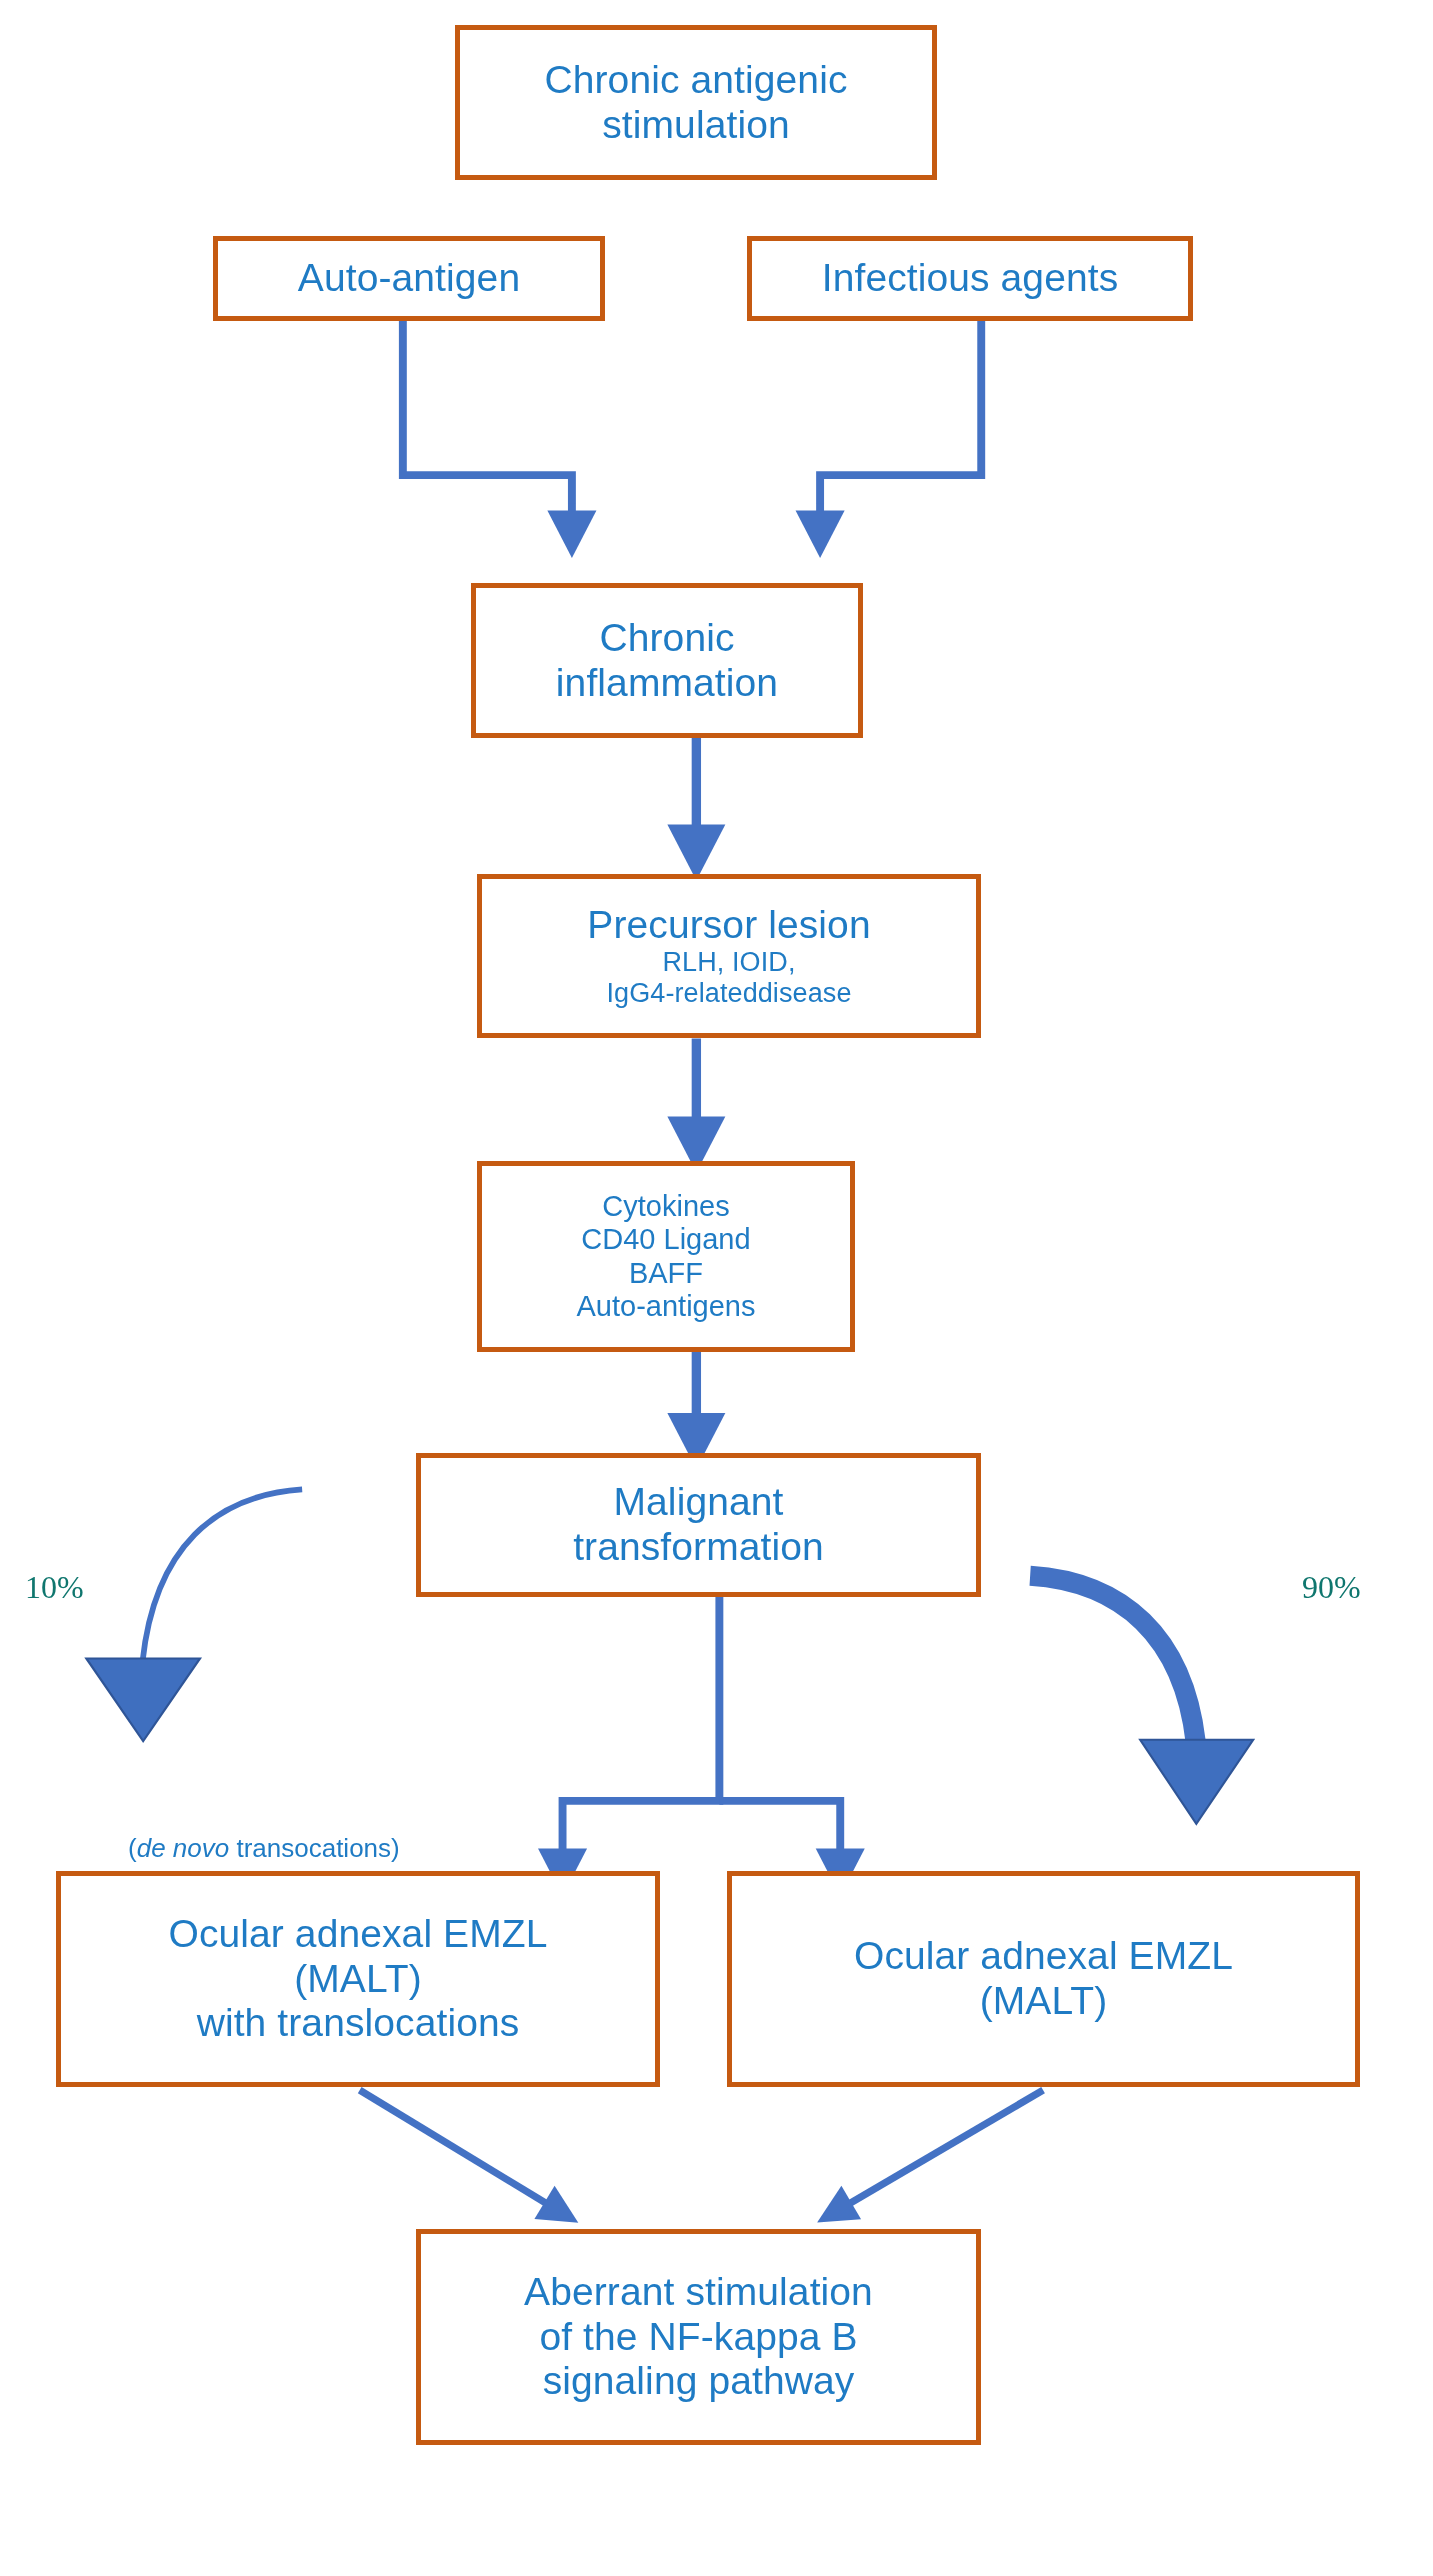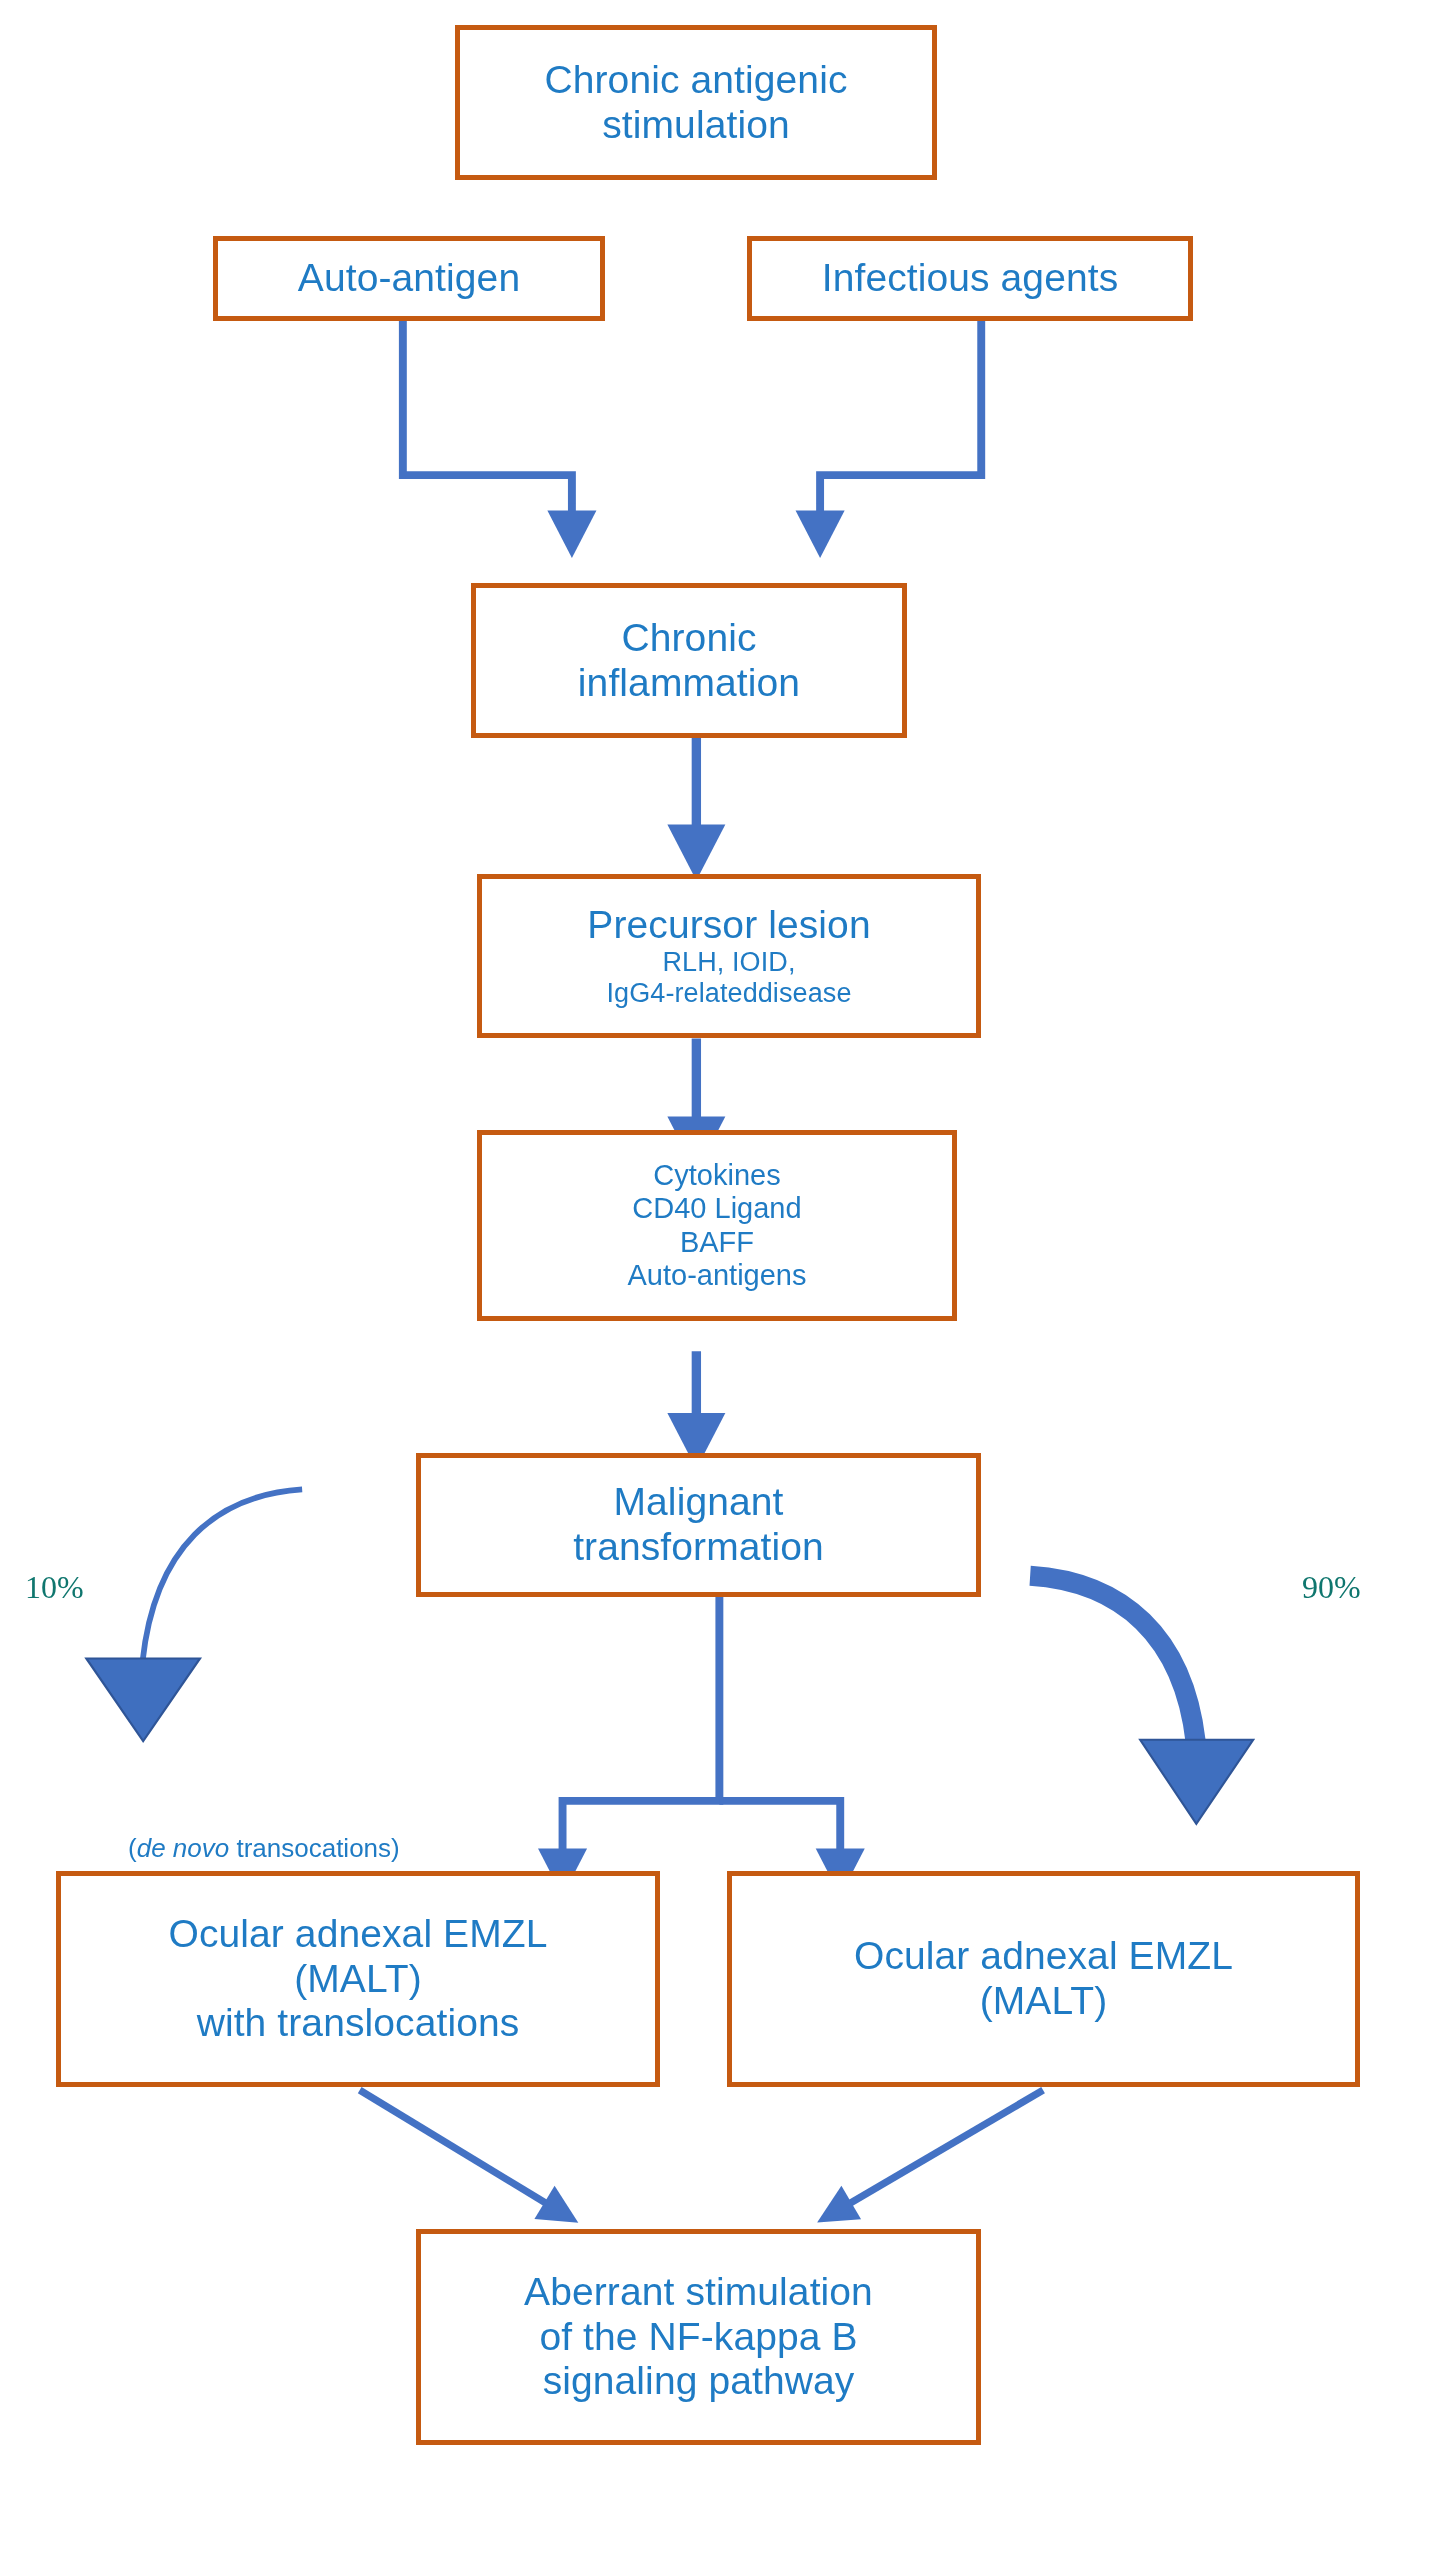--- a/index.html
+++ b/index.html
@@ -140,32 +140,32 @@
 
   <div class="node" style="left:455px; top:25px; width:482px; height:155px;">
     <span class="line-main">Chronic antigenic</span>
     <span class="line-main">stimulation</span>
   </div>
 
   <div class="node" style="left:747px; top:236px; width:446px; height:85px;">
     <span class="line-main">Infectious agents</span>
   </div>
 
-  <div class="node" style="left:471px; top:583px; width:436px; height:155px;">
+  <div class="node" style="left:471px; top:583px; width:392px; height:155px;">
     <span class="line-main">Chronic</span>
     <span class="line-main">inflammation</span>
   </div>
 
   <div class="node" style="left:477px; top:874px; width:504px; height:164px;">
     <span class="line-main">Precursor lesion</span>
     <span class="line-sub">RLH, IOID,</span>
     <span class="line-sub">IgG4-relateddisease</span>
   </div>
 
-  <div class="node" style="left:477px; top:1130px; width:480px; height:191px;">
+  <div class="node" style="left:477px; top:1161px; width:378px; height:191px;">
     <span class="line-small">Cytokines</span>
     <span class="line-small">CD40 Ligand</span>
     <span class="line-small">BAFF</span>
     <span class="line-small">Auto-antigens</span>
   </div>
 
   <div class="node" style="left:416px; top:1453px; width:565px; height:144px;">
     <span class="line-main">Malignant</span>
     <span class="line-main">transformation</span>
   </div>

